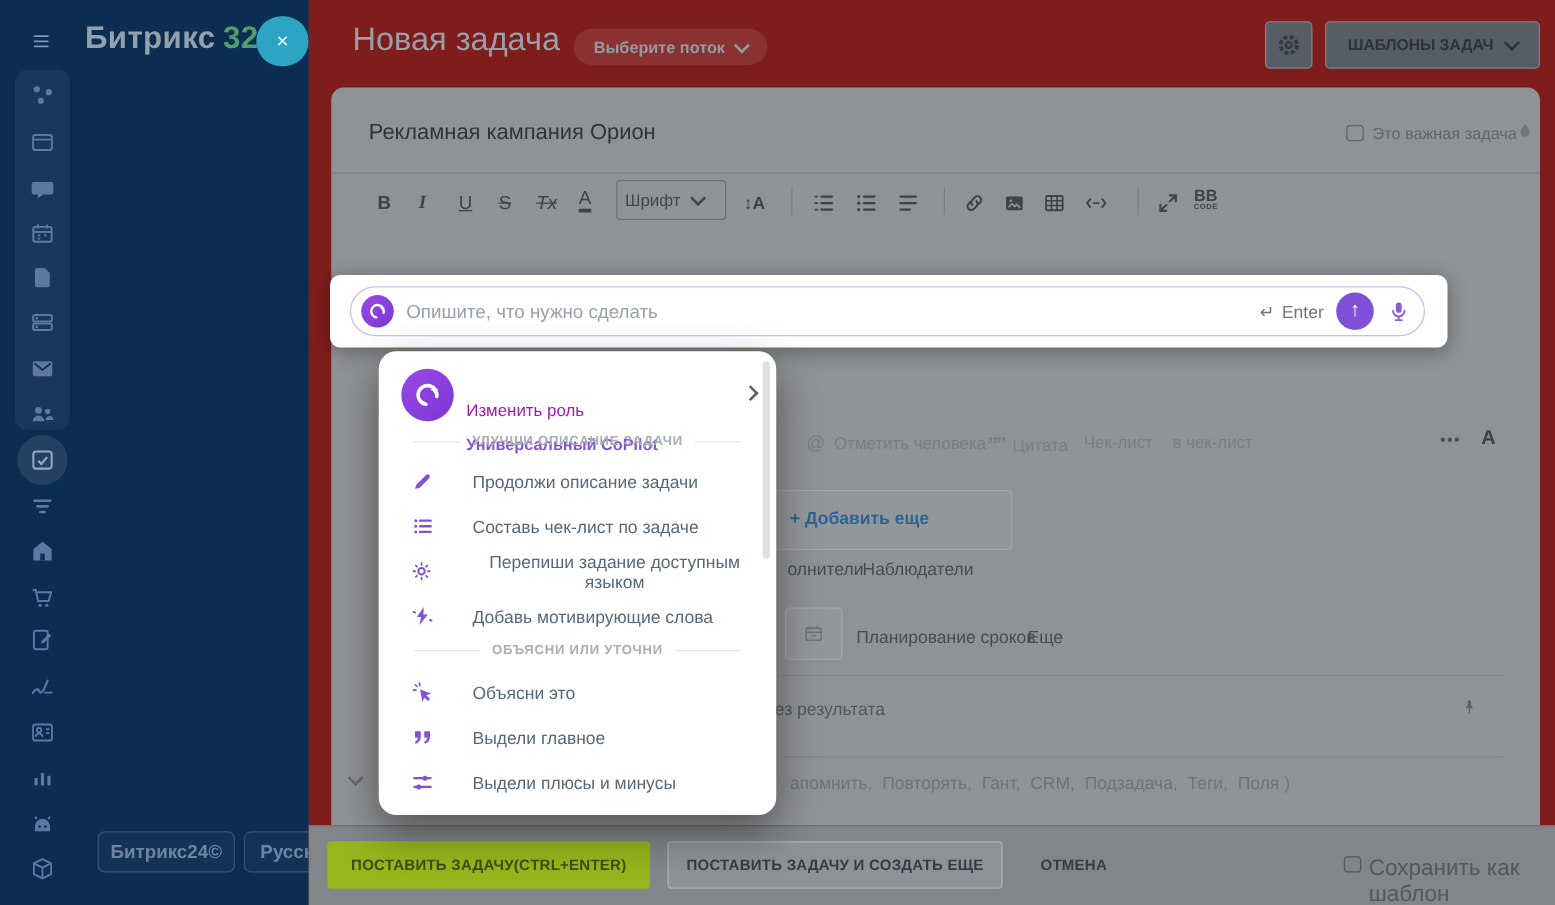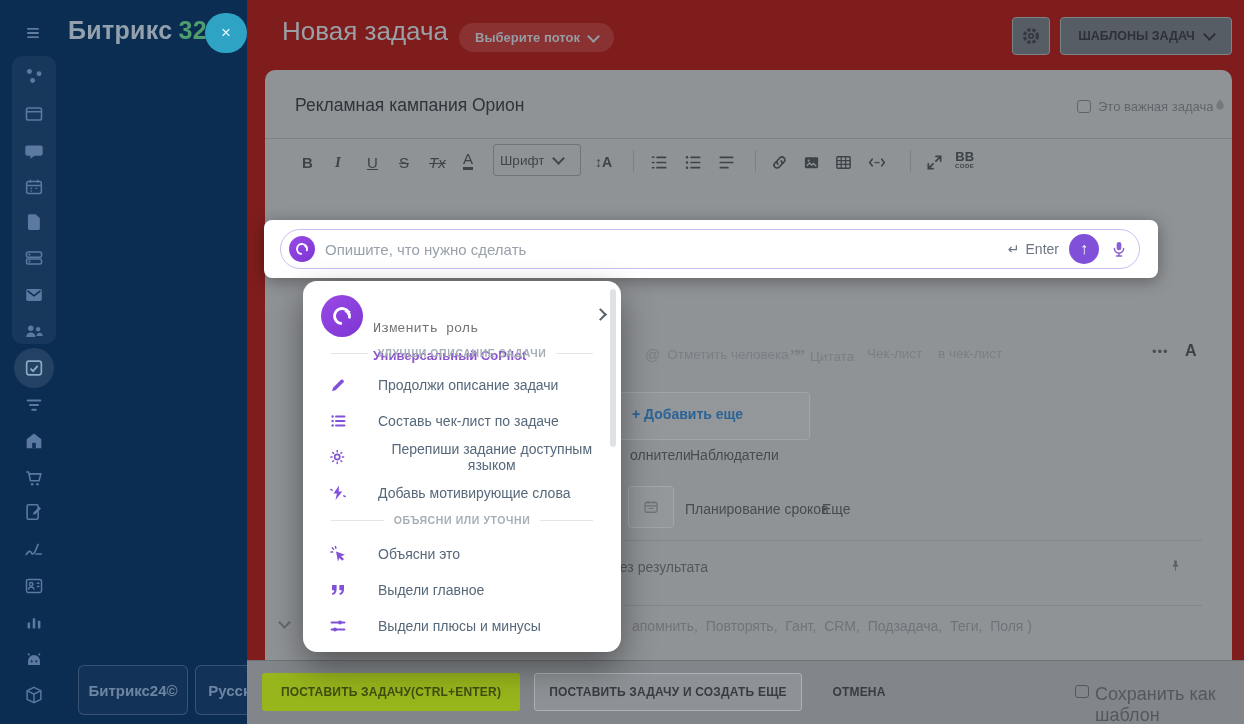--- a/index.html
+++ b/index.html
@@ -11,21 +11,21 @@
   .sidebar{position:absolute;left:0;top:0;width:247px;height:724px;background:#0b2d52;overflow:hidden;}
   .rail{position:absolute;left:12px;top:56px;width:44px;height:288px;background:rgba(255,255,255,.055);border-radius:10px;}
   .sbtn{position:absolute;left:23px;width:22px;height:22px;color:#5b79a1;background:none;border:none;padding:0;cursor:pointer;}
   .sbtn.active{left:14px;width:40px;height:40px;border-radius:50%;background:rgba(255,255,255,.10);
                display:flex;align-items:center;justify-content:center;color:#8ea9ca;}
   .sbtn.active svg{width:22px;height:22px;}
   .logo{position:absolute;left:68px;top:16px;font-size:25px;font-weight:700;letter-spacing:.3px;}
   .logo .b1{color:#93A0AD;} .logo .b2{color:#4e9e6d;margin-left:6px;}
   .closebtn{position:absolute;left:205px;top:13px;width:42px;height:40px;border-radius:20px;background:#2ea3c4;
             border:none;color:#e8f6fa;font-size:17px;display:flex;align-items:center;justify-content:center;cursor:pointer;}
-  .spill{position:absolute;top:665px;height:50px;border:1px solid rgba(255,255,255,.16);border-radius:6px;
+  .spill{position:absolute;top:665px;height:33px;border:1px solid rgba(255,255,255,.16);border-radius:6px;
          background:rgba(255,255,255,.03);color:#6d84a3;font-weight:700;font-size:15px;
          display:flex;align-items:center;justify-content:center;cursor:pointer;}
   
   .main{position:absolute;left:247px;top:0;width:997px;height:724px;background:#7f1d1d;}
   .pagetitle{position:absolute;left:35px;top:16px;font-size:26px;color:#99a0a7;}
   .flowpill{position:absolute;left:212px;top:23px;height:29px;padding:0 16px;border-radius:15px;border:none;
             background:rgba(255,255,255,.09);color:#959ca4;font-weight:700;font-size:13px;
             display:flex;align-items:center;gap:9px;cursor:pointer;}
   .hbtn{position:absolute;top:17px;height:38px;border:1px solid #7d8389;border-radius:4px;background:#575d64;
         color:#2c3238;display:flex;align-items:center;justify-content:center;cursor:pointer;}
@@ -70,21 +70,21 @@
   .cp-badge{border-radius:50%;background:linear-gradient(140deg,#9a49e6,#7c36d2);display:flex;align-items:center;justify-content:center;flex:none;}
   .ph{margin-left:10px;font-size:15px;color:#98a1ab;}
   .enter{margin-left:auto;display:flex;align-items:center;gap:6px;color:#6b7480;font-size:14px;}
   .send{width:30px;height:30px;border-radius:50%;border:none;background:#8050d8;color:#fff;font-size:16px;
         display:flex;align-items:center;justify-content:center;margin:0 10px;cursor:pointer;}
   .micb{background:none;border:none;padding:0;cursor:pointer;}
   
   .menu{position:absolute;left:303px;top:281px;width:318px;height:371px;background:#fff;border-radius:14px;
         box-shadow:0 14px 34px rgba(0,0,0,.42);}
   .mtitle{position:absolute;left:70px;top:19px;font-size:13px;font-weight:700;color:#8a55cc;margin-top:48px;}
-  .msub{position:absolute;left:70px;top:40px;font-size:13.5px;color:#737373;font-family:Liberation Mono, monospace;}
+  .msub{position:absolute;left:70px;top:40px;font-size:13.5px;color:#a21caf;}
   .mchev{position:absolute;left:293px;top:32px;color:#55606a;}
   .scroll{position:absolute;left:307px;top:8px;width:6px;height:158px;background:#dfe2e5;border-radius:3px;cursor:pointer;}
   .seclab{position:absolute;left:28px;width:262px;display:flex;align-items:center;gap:10px;
           font-size:10.5px;font-weight:700;letter-spacing:.6px;color:#a6aeb6;}
   .seclab:before,.seclab:after{content:"";flex:1;height:1px;background:#e4e7ea;}
   .mi{position:absolute;left:14px;width:290px;height:36px;border-radius:8px;background:none;border:none;
       display:flex;align-items:center;gap:31px;padding:0 0 0 12px;cursor:pointer;color:#8152d8;}
   .mi .t{font-size:14px;color:#56687a;}
 </style>
 </head>

